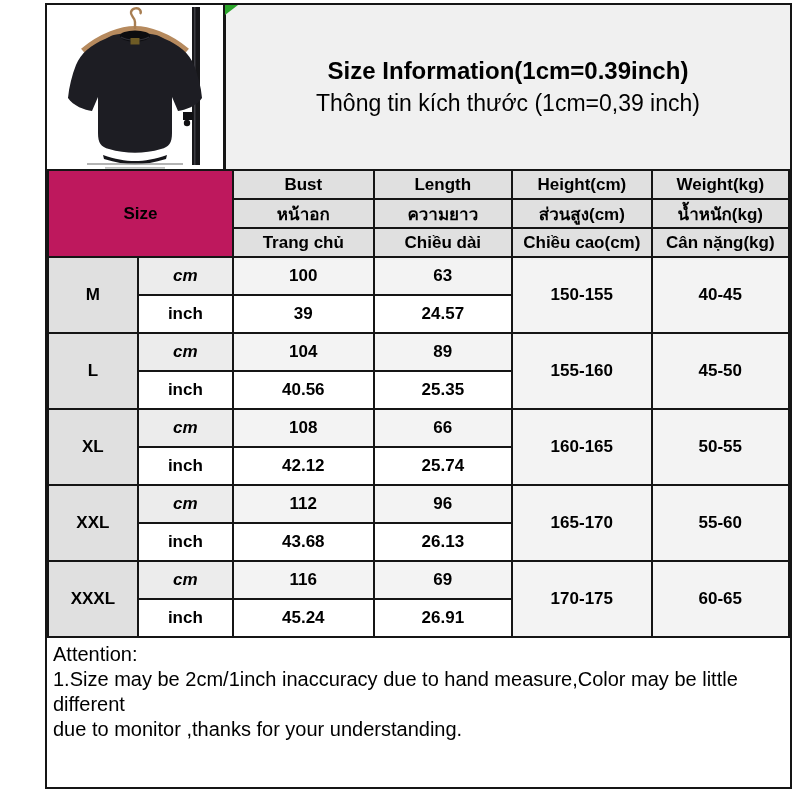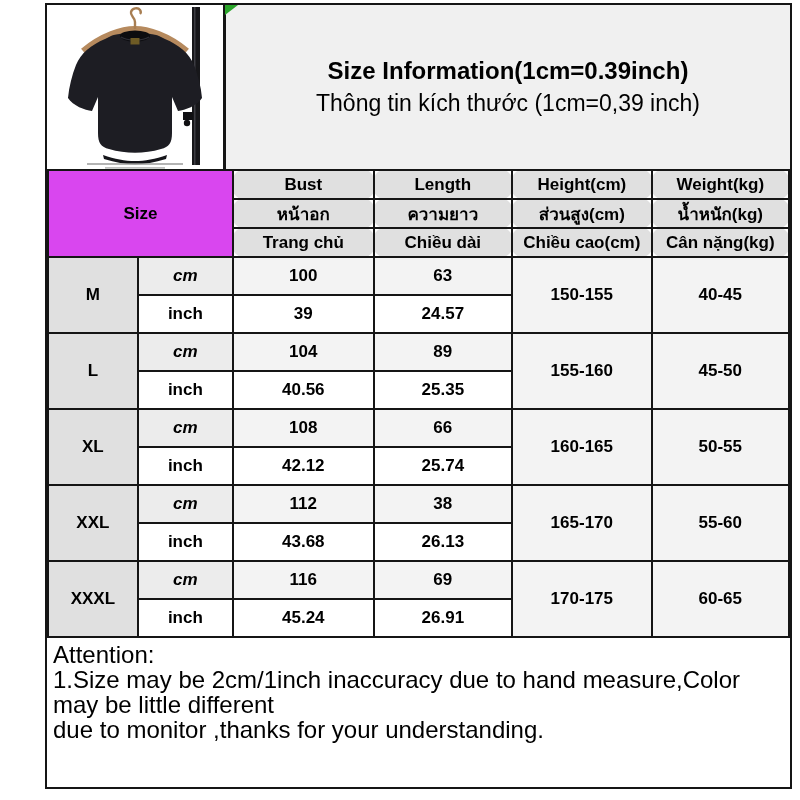--- a/index.html
+++ b/index.html
@@ -30,30 +30,30 @@
   .t-th{font-size:21px;font-weight:bold;line-height:31px;}
   .t-vi{font-size:23px;font-weight:normal;line-height:33px;}
   
   table.size-table{border-collapse:collapse;width:100%;table-layout:fixed;}
   table.size-table td{
     border:2px solid #151515;text-align:center;vertical-align:middle;
     padding:0;font-weight:bold;font-size:17px;overflow:hidden;
   }
   .hrow td{height:27px;font-size:18px;}
   .brow td{height:36px;}
-  .c-gray{background:#e0e0e0;border-radius:10px;}
+  .c-gray{background:#e0e0e0;}
   .c-unit{background:#ececec;font-style:italic;}
   .c-light{background:#f3f3f3;margin-left:16px;}
   .c-white{background:#ffffff;}
-  .size-big{font-size:38px;font-weight:bold;background:#d946ef;}
+  .size-big{font-size:38px;font-weight:bold;background:#be185d;}
   .size-letter{font-size:19px;background:#e0e0e0;}
   
   .attention{
     min-height:139px;background:#fff;padding:4px 8px 6px 6px;
-    font-size:24px;line-height:25px;font-weight:normal;text-align:left;
+    font-size:20px;line-height:25px;font-weight:normal;text-align:left;
   }
 </style>
 </head>
 <body>
 
 <div class="sheet">
 
   <div class="top-row">
     <div class="photo">
       <svg width="176" height="164" viewBox="0 0 176 164">
@@ -165,21 +165,21 @@
       <tr class="brow">
         <td class="c-white">inch</td>
         <td class="c-white">42.12</td>
         <td class="c-white">25.74</td>
       </tr>
 
       <tr class="brow">
         <td class="size-letter" rowspan="2">XXL</td>
         <td class="c-unit">cm</td>
         <td class="c-light">112</td>
-        <td class="c-light">38</td>
+        <td class="c-light">96</td>
         <td class="c-light" rowspan="2">165-170</td>
         <td class="c-light" rowspan="2">55-60</td>
       </tr>
       <tr class="brow">
         <td class="c-white">inch</td>
         <td class="c-white">43.68</td>
         <td class="c-white">26.13</td>
       </tr>
 
       <tr class="brow">

